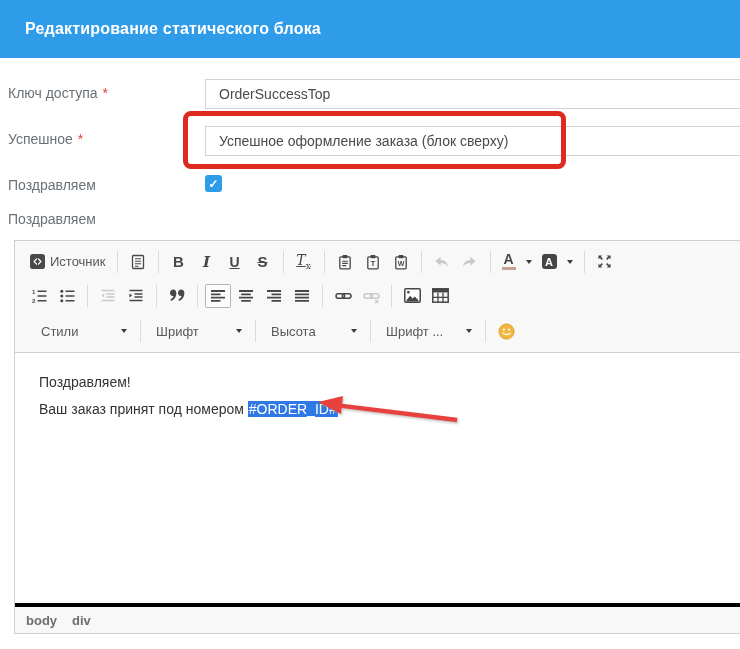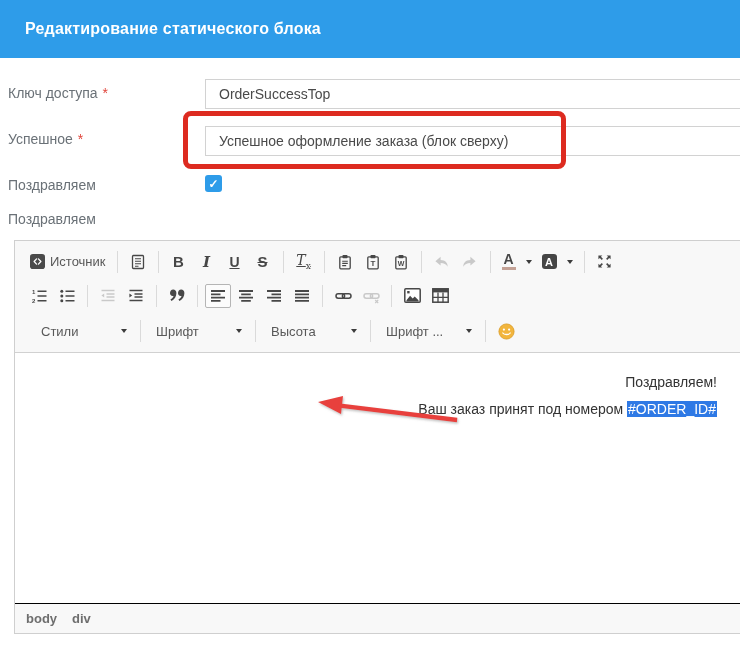--- a/index.html
+++ b/index.html
@@ -72,25 +72,25 @@
     display:flex;align-items:center;justify-content:space-between;height:26px;
     width:86px;padding:0 6px 0 8px;font-size:13px;color:#585858;cursor:pointer;flex:0 0 auto;text-align:center;
   }
   .combo .cv{white-space:nowrap;overflow:hidden;}
   .r3 .first{margin-left:7px;}
   
   .content{
     flex:1;background:#fff;padding:16px 24px;font-size:14px;color:#333;
     position:relative;cursor:text;
   }
-  .content p{margin:0 0 1px;line-height:26px;text-align:right;}
+  .content p{margin:0 0 1px;line-height:26px;}
   .sel{background:#2e79e5;color:#fff;padding:0 1px;}
   
   .pathbar{
-    height:30px;box-sizing:border-box;background:#f8f8f8;border-top:1px solid #000000;
+    height:30px;box-sizing:border-box;background:#f8f8f8;border-top:4px solid #000000;
     display:flex;align-items:center;gap:15px;padding-left:11px;
   }
   .pathbar span{font-size:13px;font-weight:bold;color:#6e6e6e;cursor:pointer;}
   
   .arrow-svg{position:absolute;left:312px;top:390px;z-index:21;pointer-events:none;}
   svg.ic{display:block;}
 </style>
 </head>
 <body>
 

